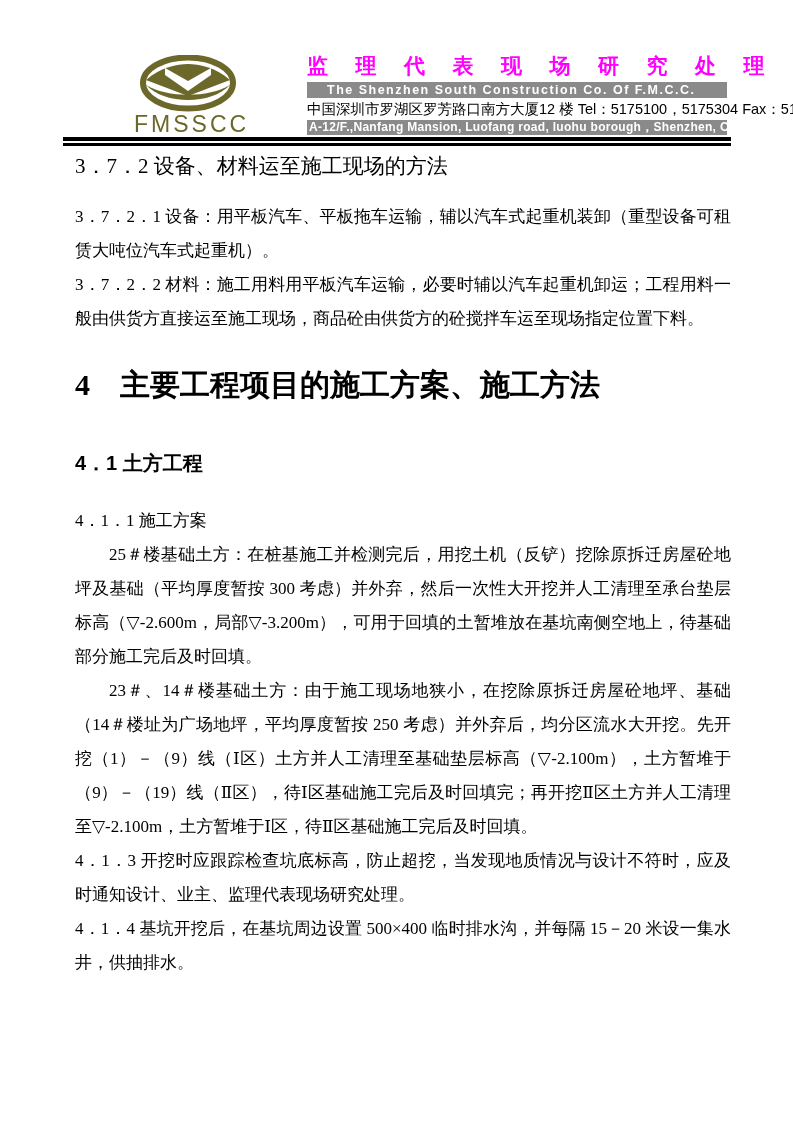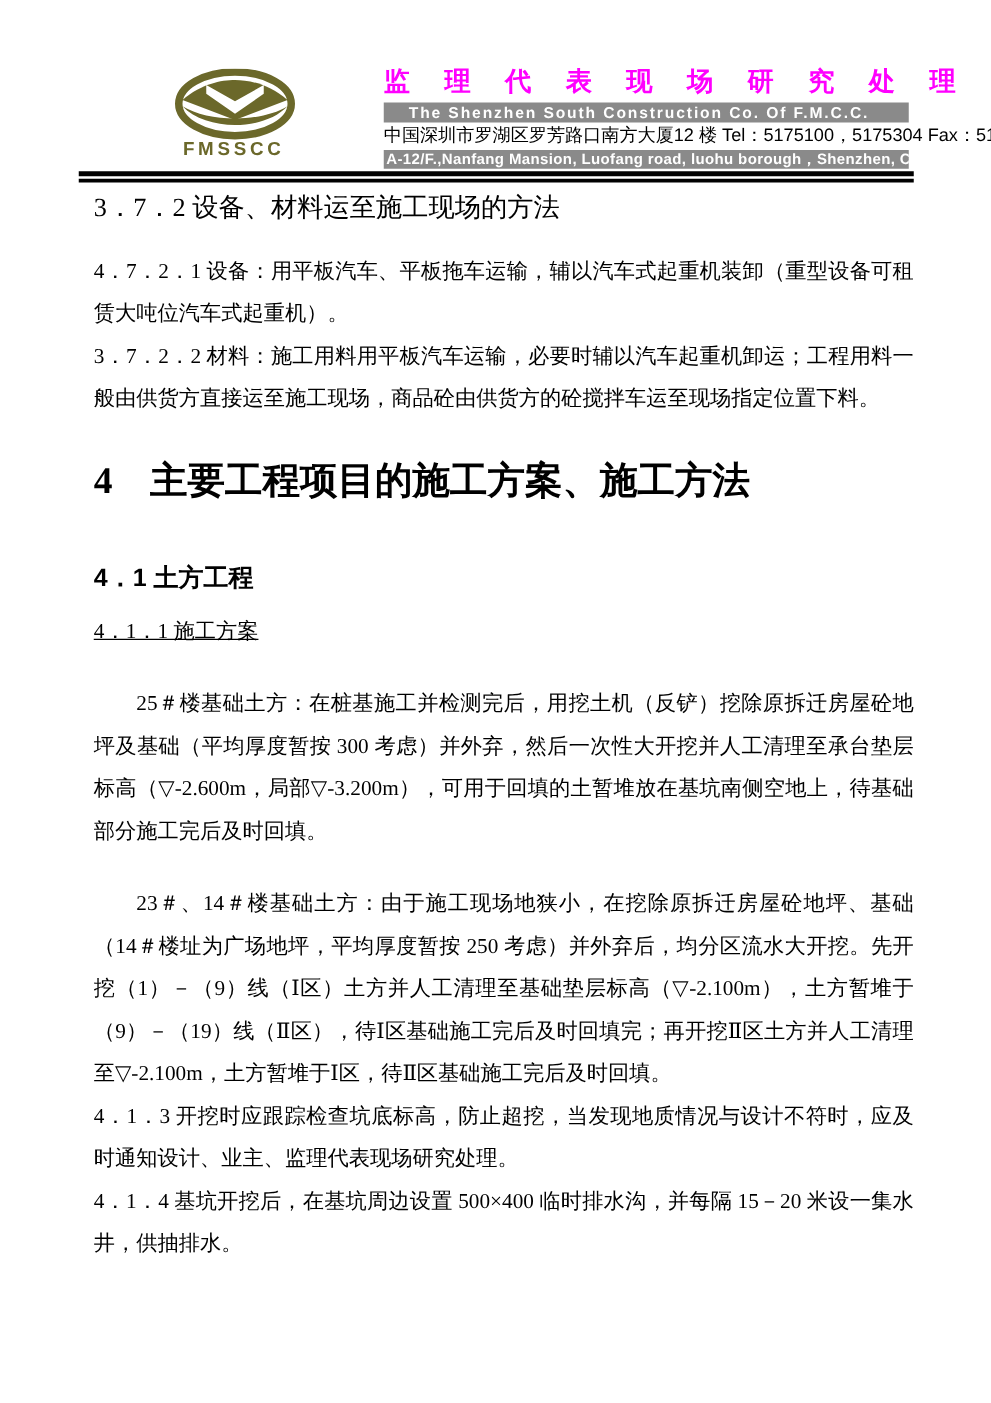--- a/index.html
+++ b/index.html
@@ -11,21 +11,21 @@
   }
   .page { position: relative; width: 793px; height: 1122px; overflow: hidden; background:#fff; }
 
   
   .header { position: absolute; left: 0; top: 0; width: 793px; height: 147px; }
   .logo-svg { position: absolute; left: 139px; top: 55px; }
   .logo-label {
     position: absolute; left: 134px; top: 111px; width: 106px;
     text-align: center;
     font-family: "Liberation Sans", sans-serif;
-    font-weight: bold; font-size: 15px; letter-spacing: 3px;
+    font-weight: normal; font-size: 23px; letter-spacing: 3px;
     color: #6b682a;
   }
   .htext { position: absolute; left: 307px; top: 52px; width: 420px; }
   .company-cn {
     color: #ff00ff;
     font-family: "Liberation Sans", sans-serif;
     font-weight: bold; font-size: 21px; line-height: 28px;
     letter-spacing: 27.5px; white-space: nowrap;
   }
   .bar {
@@ -50,31 +50,31 @@
   
   .content { position: absolute; left: 75px; top: 150px; width: 656px; }
   .h2bold {
     font-size: 21px; font-weight: normal; line-height: 28px;
     margin: 2px 0 20px 0;
   }
   .para {
     font-size: 17px; line-height: 34px; margin: 0;
     text-align: justify;
   }
-  .para-indent { text-indent: 2em; margin-top: 24px; }
+  .para-indent { text-indent: 2em; }
   .h1big {
     font-size: 30px; font-weight: bold; line-height: 42px;
     margin: 28px 0 0 0;
   }
   .h2sans {
     font-family: "Liberation Sans", sans-serif;
     font-size: 20px; font-weight: bold; line-height: 26px;
     margin: 44px 0 0 0;
   }
-  .first-body { margin-top: 12px; text-decoration: underline; }
+  .first-body { margin-top: 28px; }
 </style>
 </head>
 <body>
 
 <div class="page">
 
   <div class="header">
     <svg class="logo-svg" width="98" height="58" viewBox="0 0 98 58" aria-hidden="true">
       <path d="M7,25 C22,12 38,9 49,9 C60,9 76,12 91,25 L49,41 Z" fill="#6b682a"></path>
       <path d="M26,13 L49,26 L72,13 L72,20 L49,36 L26,20 Z" fill="#ffffff"></path>
@@ -88,21 +88,21 @@
       <div class="bar bar1">The Shenzhen South Construction Co. Of F.M.C.C.</div>
       <div class="addr-cn">中国深圳市罗湖区罗芳路口南方大厦12 楼 Tel：5175100，5175304 Fax：5175547</div>
       <div class="bar bar2">A-12/F.,Nanfang Mansion, Luofang road, luohu borough，Shenzhen, China</div>
     </div>
 
     <div class="rule"></div>
   </div>
 
   <div class="content">
     <h2 class="h2bold">3．7．2 设备、材料运至施工现场的方法</h2>
-    <p class="para">4．7．2．1 设备：用平板汽车、平板拖车运输，辅以汽车式起重机装卸（重型设备可租赁大吨位汽车式起重机）。</p>
+    <p class="para">3．7．2．1 设备：用平板汽车、平板拖车运输，辅以汽车式起重机装卸（重型设备可租赁大吨位汽车式起重机）。</p>
     <p class="para">3．7．2．2 材料：施工用料用平板汽车运输，必要时辅以汽车起重机卸运；工程用料一般由供货方直接运至施工现场，商品砼由供货方的砼搅拌车运至现场指定位置下料。</p>
     <h1 class="h1big">4　主要工程项目的施工方案、施工方法</h1>
     <h2 class="h2sans">4．1 土方工程</h2>
     <p class="para first-body">4．1．1 施工方案</p>
     <p class="para para-indent">25＃楼基础土方：在桩基施工并检测完后，用挖土机（反铲）挖除原拆迁房屋砼地坪及基础（平均厚度暂按 300 考虑）并外弃，然后一次性大开挖并人工清理至承台垫层标高（▽-2.600m，局部▽-3.200m），可用于回填的土暂堆放在基坑南侧空地上，待基础部分施工完后及时回填。</p>
     <p class="para para-indent">23＃、14＃楼基础土方：由于施工现场地狭小，在挖除原拆迁房屋砼地坪、基础（14＃楼址为广场地坪，平均厚度暂按 250 考虑）并外弃后，均分区流水大开挖。先开挖（1）－（9）线（Ⅰ区）土方并人工清理至基础垫层标高（▽-2.100m），土方暂堆于（9）－（19）线（Ⅱ区），待Ⅰ区基础施工完后及时回填完；再开挖Ⅱ区土方并人工清理至▽-2.100m，土方暂堆于Ⅰ区，待Ⅱ区基础施工完后及时回填。</p>
     <p class="para">4．1．3 开挖时应跟踪检查坑底标高，防止超挖，当发现地质情况与设计不符时，应及时通知设计、业主、监理代表现场研究处理。</p>
     <p class="para">4．1．4 基坑开挖后，在基坑周边设置 500×400 临时排水沟，并每隔 15－20 米设一集水井，供抽排水。</p>
   </div>
 

